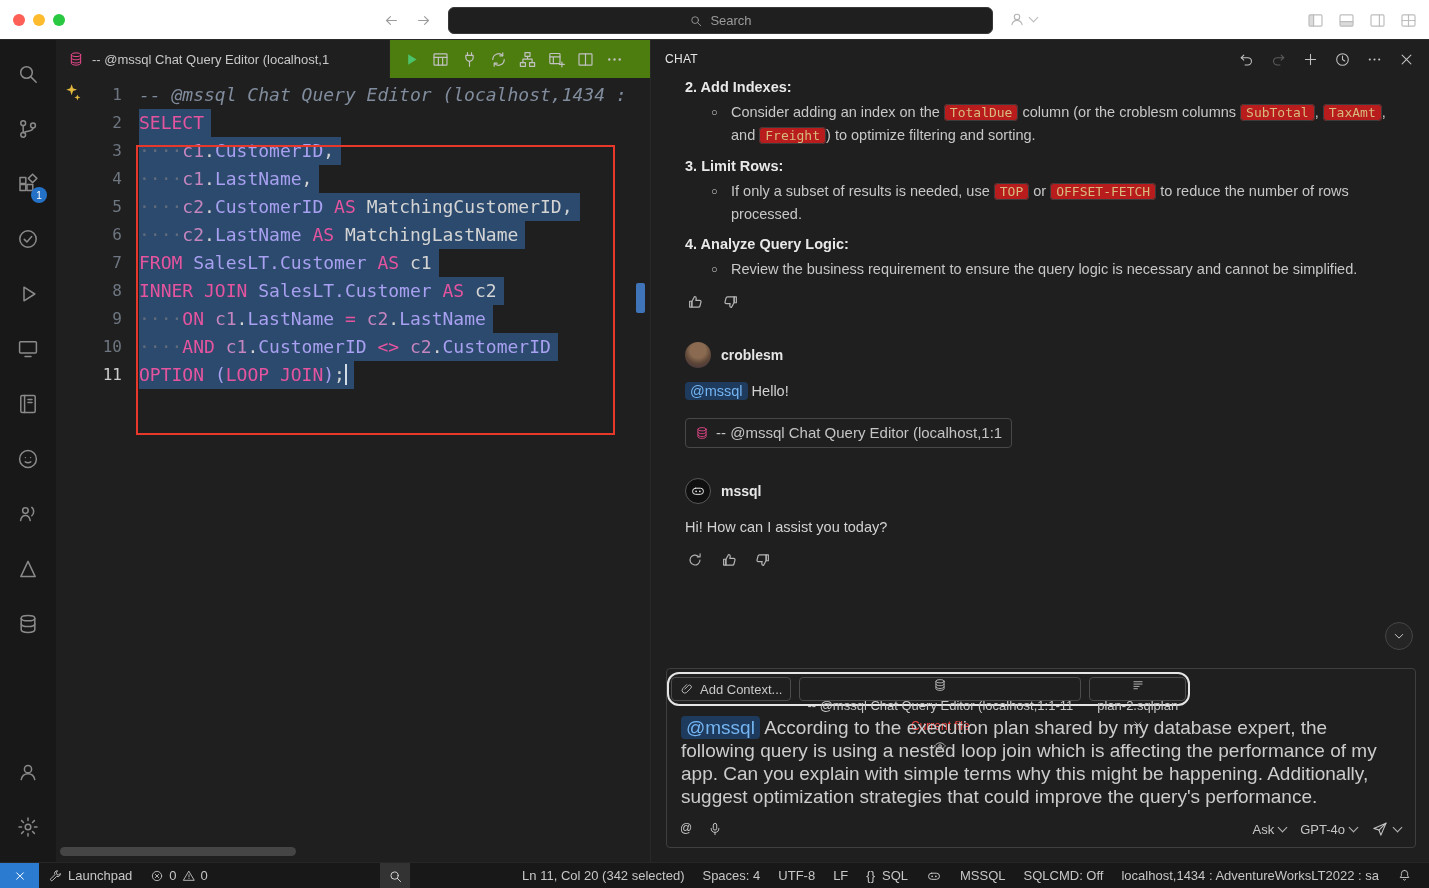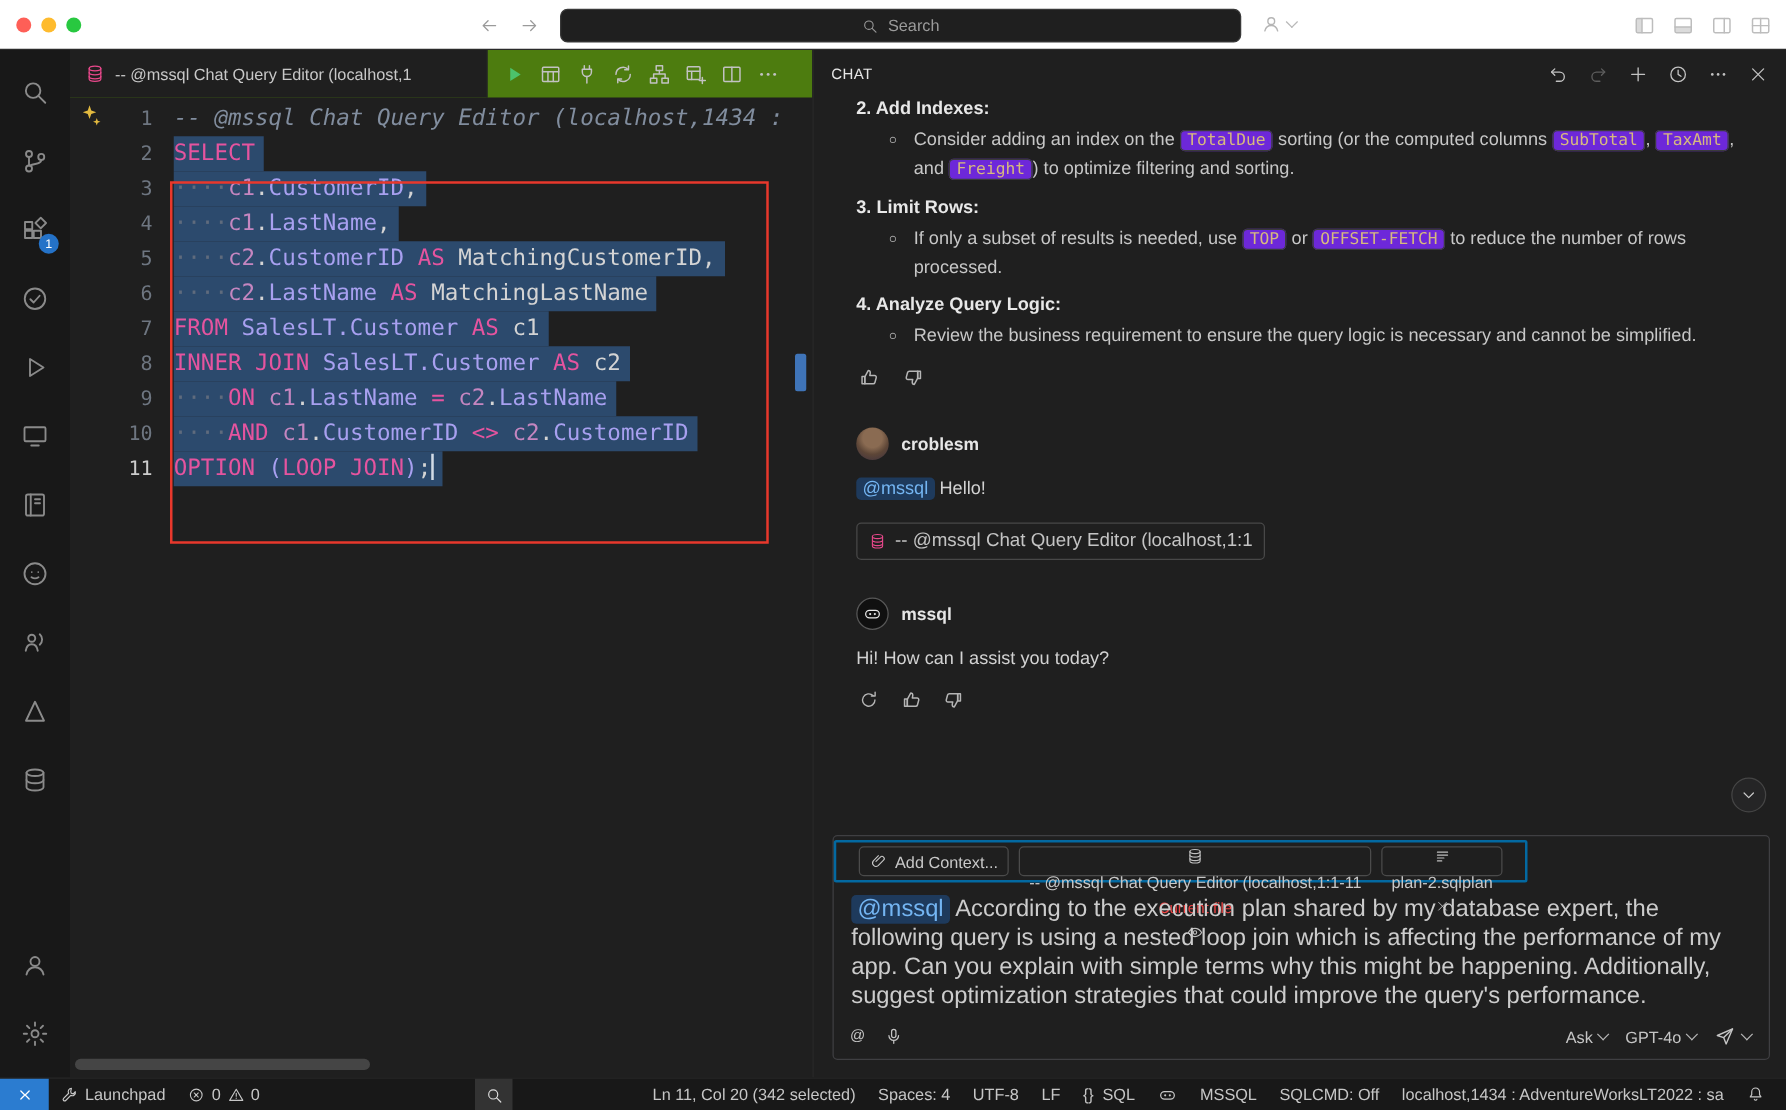--- a/index.html
+++ b/index.html
@@ -60,35 +60,35 @@
   .chat-actions{margin-left:auto;display:flex;gap:10px;color:#c2c2c2;}
   .ch-btn{width:22px;height:22px;display:flex;align-items:center;justify-content:center;}
   .ch-btn.dim{color:#5d5d5d;}
   .chat-body{position:absolute;left:0;top:38px;right:0;height:590px;overflow:hidden;padding:0 34px 0 34px;}
   .chat-content{margin-top:-10px;font-size:14.5px;line-height:22px;color:#c7c7c7;}
   .li-title{margin-top:8px;color:#e8e8e8;}
   .li-num,.li-bold{font-weight:bold;}
   .li-bullet{display:flex;margin-top:3px;}
   .li-marker{width:20px;margin-left:26px;flex:none;font-size:11px;color:#cfcfcf;line-height:22px;}
   .li-text{flex:1;}
-  .code-chip{font-family:"DejaVu Sans Mono",monospace;font-size:13px;background:#6d28d9;border:1px solid #3b3b3c;border-radius:4px;padding:0 5px;color:#d7ba7d;white-space:nowrap;}
+  .code-chip{font-family:"DejaVu Sans Mono",monospace;font-size:13px;background:#b91c1c;border:1px solid #3b3b3c;border-radius:4px;padding:0 5px;color:#d7ba7d;white-space:nowrap;}
   .feedback-row{display:flex;gap:16px;margin-top:12px;color:#b5b5b5;}
   .fb-btn{width:20px;height:20px;}
   .msg-head{display:flex;align-items:center;gap:10px;margin-top:30px;}
   .avatar{width:26px;height:26px;border-radius:50%;flex:none;}
   .avatar.user{background:radial-gradient(circle at 50% 32%, #8a6b52 0 35%, #5d4637 60%, #3c3040 100%);}
   .avatar.bot{background:#101010;border:1px solid #585858;display:flex;align-items:center;justify-content:center;color:#e8e8e8;}
   .msg-name{font-weight:bold;font-size:14px;color:#e6e6e6;}
   .msg-text{margin-top:12px;color:#d2d2d2;}
   .mention{background:#1e3a5c;color:#74b5f2;border-radius:4px;padding:1px 5px;}
   .attach-pill{display:inline-flex;align-items:center;gap:7px;border:1px solid #484848;border-radius:4px;padding:3px 9px;margin-top:16px;font-size:15px;color:#c4c4c4;}
   .asst-actions{display:flex;gap:14px;margin-top:12px;color:#b5b5b5;}
   .scroll-down{position:absolute;right:16px;top:582px;width:28px;height:28px;border-radius:50%;background:#252526;border:1px solid #454545;display:flex;align-items:center;justify-content:center;color:#c8c8c8;}
   .chat-input{position:absolute;left:15px;right:13px;top:628px;height:180px;border:1px solid #3f3f42;border-radius:4px;background:#1f1f1f;}
-  .ctx-annot{display:flex;align-items:center;gap:8px;margin:3px 8px 0 0;border:2px solid #0369a1;border-radius:2px;padding:3px 18px;width:fit-content;max-width:100%;}
+  .ctx-annot{display:flex;align-items:center;gap:8px;margin:3px 8px 0 0;border:2px solid #e5e5e5;border-radius:12px;padding:3px 2px;width:fit-content;max-width:100%;}
   .add-context{display:flex;align-items:center;gap:6px;border:1px solid #4b4b4b;border-radius:4px;height:24px;padding:0 8px;color:#c8c8c8;white-space:nowrap;}
   .chips-row{display:flex;gap:8px;}
   .chip{display:flex;align-items:center;gap:6px;border:1px solid #4b4b4b;border-radius:4px;height:24px;padding:0 7px;color:#c8c8c8;white-space:nowrap;flex-direction:column;}
   .chip-suffix{color:#ef4444;font-size:12px;}
   .chip-ic{display:flex;color:#c0c0c0;}
   .input-msg{padding:10px 14px 0;font-size:19px;line-height:23px;color:#cccccc;}
   .input-bottom{position:absolute;left:10px;right:14px;bottom:5px;height:26px;display:flex;align-items:center;gap:12px;color:#c5c5c5;}
   .ib-right{margin-left:auto;display:flex;align-items:center;gap:14px;}
   .dd{display:flex;align-items:center;gap:5px;}
   
@@ -431,21 +431,21 @@
           </div>
         </div>
     </div>
     <div class="chat-body">
       <div class="chat-content">
         <div>
             <div class="li-item">
               <div class="li-title"><span class="li-num">2. </span><span class="li-bold">Add Indexes:</span></div>
               <div class="li-bullet">
                 <span class="li-marker">○</span>
-                <span class="li-text"><span>Consider adding an index on the </span><span class="code-chip">TotalDue</span><span> sorting (or the computed columns </span><span class="code-chip">SubTotal</span><span>, </span><span class="code-chip">TaxAmt</span><span>, and </span><span class="code-chip">Freight</span><span>) to optimize filtering and sorting.</span></span>
+                <span class="li-text"><span>Consider adding an index on the </span><span class="code-chip">TotalDue</span><span> column (or the croblesm columns </span><span class="code-chip">SubTotal</span><span>, </span><span class="code-chip">TaxAmt</span><span>, and </span><span class="code-chip">Freight</span><span>) to optimize filtering and sorting.</span></span>
               </div>
             </div>
             <div class="li-item">
               <div class="li-title"><span class="li-num">3. </span><span class="li-bold">Limit Rows:</span></div>
               <div class="li-bullet">
                 <span class="li-marker">○</span>
                 <span class="li-text"><span>If only a subset of results is needed, use </span><span class="code-chip">TOP</span><span> or </span><span class="code-chip">OFFSET-FETCH</span><span> to reduce the number of rows processed.</span></span>
               </div>
             </div>
             <div class="li-item">

